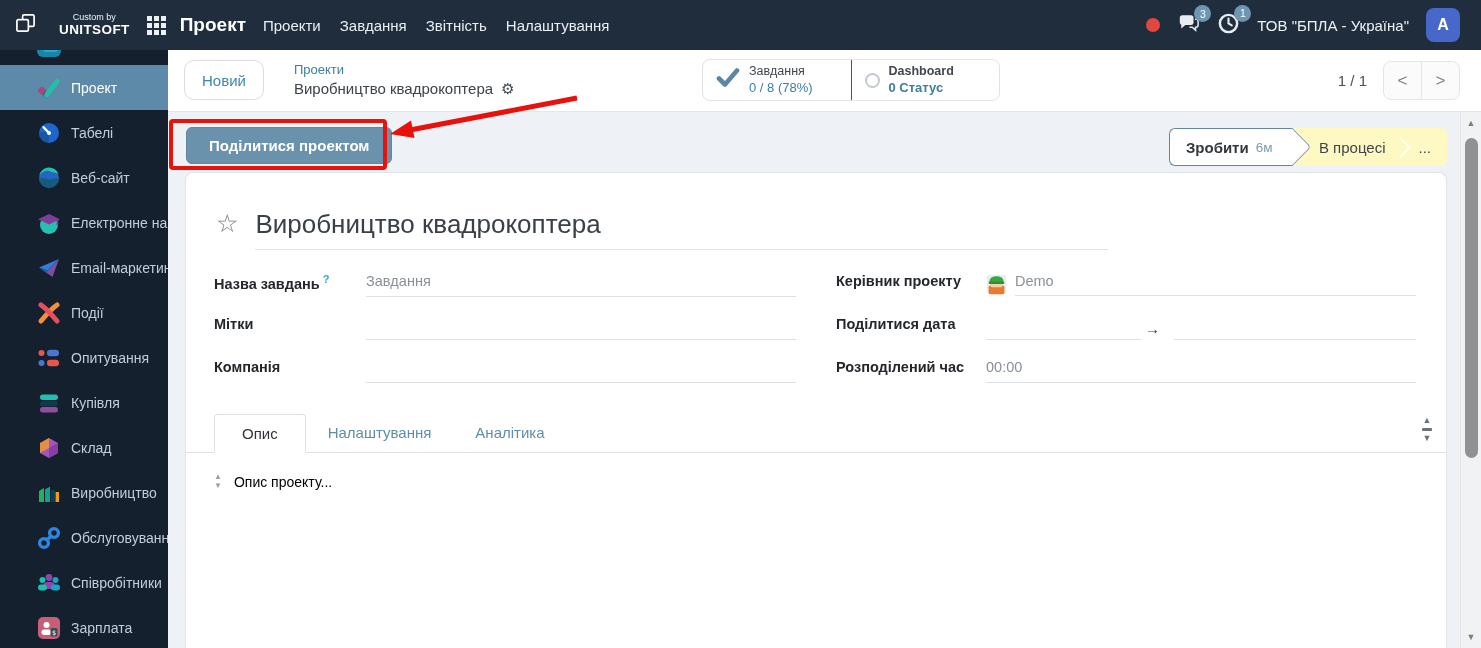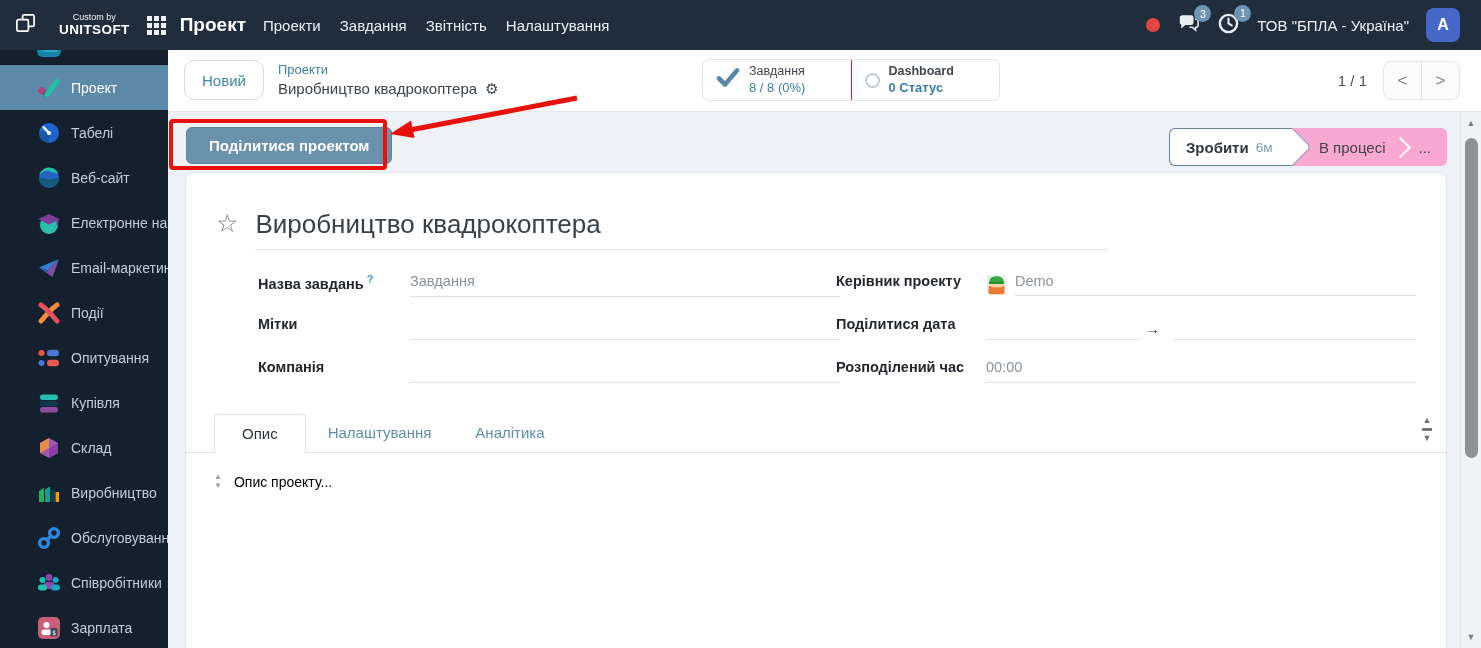--- a/index.html
+++ b/index.html
@@ -38,21 +38,21 @@
   .partial-icon .p2 { left:5px; top:0; width:17px; height:9px; background:#2aa7c9; }
   .side-items { padding-top:15px; }
   .side-item { height:45px; display:flex; align-items:center; gap:10px; padding-left:37px;
     color:#c3cdd9; font-size:14px; cursor:pointer; white-space:nowrap; }
   .side-item.active { background:#5d8aa8; color:#fff; }
   .side-icon { width:24px; height:24px; flex:0 0 24px; }
   .side-icon svg { width:24px; height:24px; display:block; }
   
   .main { position:absolute; left:168px; top:50px; right:0; bottom:0; background:#eef1f5; }
   .control-panel { position:relative; height:62px; background:#fff; border-bottom:1px solid #e4e7ea; z-index:2; }
-  .cp-left { position:absolute; left:16px; top:10px; display:flex; gap:14px; align-items:center; }
+  .cp-left { position:absolute; left:16px; top:10px; display:flex; gap:30px; align-items:center; }
   .btn-new { height:40px; padding:0 17px; background:#fff; border:1px solid #d8dde2; border-radius:10px;
     color:#4187aa; font-size:15px; cursor:pointer; font-family:inherit; }
   .crumbs { line-height:1.3; }
   .crumb-parent { font-size:13px; color:#3d7ea3; cursor:pointer; }
   .crumb-current { font-size:15px; color:#3c434a; display:flex; gap:8px; align-items:center; }
   .gear { color:#3f474e; font-size:15px; cursor:pointer; line-height:1; }
   .statbox { position:absolute; left:534px; top:9px; height:42px; width:298px; background:#fff;
     border:1px solid #dfe3e7; border-radius:8px; display:flex; overflow:hidden; }
   .stat { flex:1; display:flex; align-items:center; gap:9px; padding-left:13px; cursor:pointer; }
   .stat + .stat { border-left:1px solid #be185d;font-weight:bold; }
@@ -66,21 +66,21 @@
   .pager-btn { width:39px; height:39px; background:#fbfbfc; border:1px solid #e3e6e9; display:flex;
     align-items:center; justify-content:center; color:#7b8187; font-size:17px; cursor:pointer; font-family:inherit; }
   .pager-btn.prev { border-radius:8px 0 0 8px; }
   .pager-btn.next { border-radius:0 8px 8px 0; margin-left:-1px; }
   
   .content { position:absolute; top:62px; left:0; right:21px; bottom:0; }
   .share-btn { position:absolute; left:18px; top:15px; height:37px; padding:0 22px; background:#6a92ac;
     border:1px solid #61879f; border-radius:6px; color:#fff; font-size:15px; font-weight:600;
     cursor:pointer; font-family:inherit; z-index:2; }
   .stages-wrap { position:absolute; right:13px; top:16px; }
-  .stages { display:flex; align-items:center; height:38px; background:#f9a8d4; border-radius:6px; }
+  .stages { display:flex; align-items:center; height:38px; background:#fef9c3; border-radius:6px; }
   .stage-first { position:relative; height:38px; background:#fff; border:1px solid #64859e; border-right:none;
     border-radius:6px 0 0 6px; display:flex; align-items:center; gap:7px; padding:0 2px 0 16px; width:124px; cursor:pointer; }
   .stage-first::after { content:""; position:absolute; right:-13px; top:50%; width:26px; height:26px;
     transform:translateY(-50%) rotate(45deg); background:#fff; border-top:1px solid #64859e;
     border-right:1px solid #64859e; border-radius:0 5px 0 0; }
   .stage-first span { position:relative; z-index:1; }
   .stage-name { font-weight:700; color:#33383d; font-size:15px; }
   .stage-dur { color:#7e9cb0; font-size:13.5px; }
   .stage { padding:0 14px 0 26px; font-size:15px; color:#3f454b; cursor:pointer; }
   .stage-sep { width:15px; height:15px; border-top:2px solid #fff; border-right:2px solid #fff;
@@ -91,21 +91,21 @@
     border:1px solid #e1e5e9; border-bottom:none; border-radius:8px 8px 0 0; }
   .title-row { position:absolute; left:30px; top:36px; display:flex; gap:17px; align-items:flex-start; }
   .star { font-size:25px; color:#737a80; margin-top:2px; cursor:pointer; line-height:1; }
   .form-title { font-size:26px; color:#394047; padding-bottom:9px; border-bottom:1px solid #e0e4e8;
     width:853px; cursor:text; }
   .frow { position:absolute; display:flex; align-items:flex-start; height:24px; }
   .flabel { font-size:14.5px; font-weight:600; color:#24282d; }
   .fhelp { color:#3ba3cc; font-size:11px; vertical-align:super; margin-left:3px; cursor:pointer; }
   .finput { font-size:14.5px; color:#8a9198; border-bottom:1px solid #dde1e5; height:24px; cursor:text; }
   .row-l { left:28px; } .row-r { left:650px; }
-  .row-l .flabel { width:152px;margin-left:44px; } .row-r .flabel { width:150px; }
+  .row-l .flabel { width:152px; } .row-r .flabel { width:150px; }
   .row-l .finput { width:430px; }
   .r1 { top:100px; } .r2 { top:143px; } .r3 { top:186px; }
   .manager { display:flex; gap:8px; align-items:center; width:430px; }
   .manager .mname { flex:1; border-bottom:1px solid #dde1e5; font-size:14.5px; color:#8a9198; height:23px; cursor:text; }
   .mavatar { width:21px; height:21px; border-radius:4px; overflow:hidden; flex:0 0 21px; }
   .daterange { display:flex; align-items:center; width:430px; }
   .date-in1 { width:155px; } .date-in2 { width:242px; margin-left:10px; }
   .date-arrow { width:23px; text-align:center; color:#2e3338; font-size:15px; }
   .alloc { width:430px; }
   
@@ -352,21 +352,21 @@
 
     <div class="statbox">
       <div class="stat">
         <span>
           <svg width="24" height="24" viewBox="0 0 24 24">
             <path d="M3 12.5l6 6L21 4.5" fill="none" stroke="#5b87a5" stroke-width="4.6" stroke-linecap="round" stroke-linejoin="round"></path>
           </svg>
         </span>
         <span class="stat-lines">
           <div class="stat-label">Завдання</div>
-          <div class="stat-value">8 / 8 (0%)</div>
+          <div class="stat-value">0 / 8 (78%)</div>
         </span>
       </div>
       <div class="stat">
         <span class="circle-icon"></span>
         <span class="stat-lines">
           <div class="stat-label">Dashboard</div>
           <div class="stat-value">0 Статус</div>
         </span>
       </div>
     </div>

